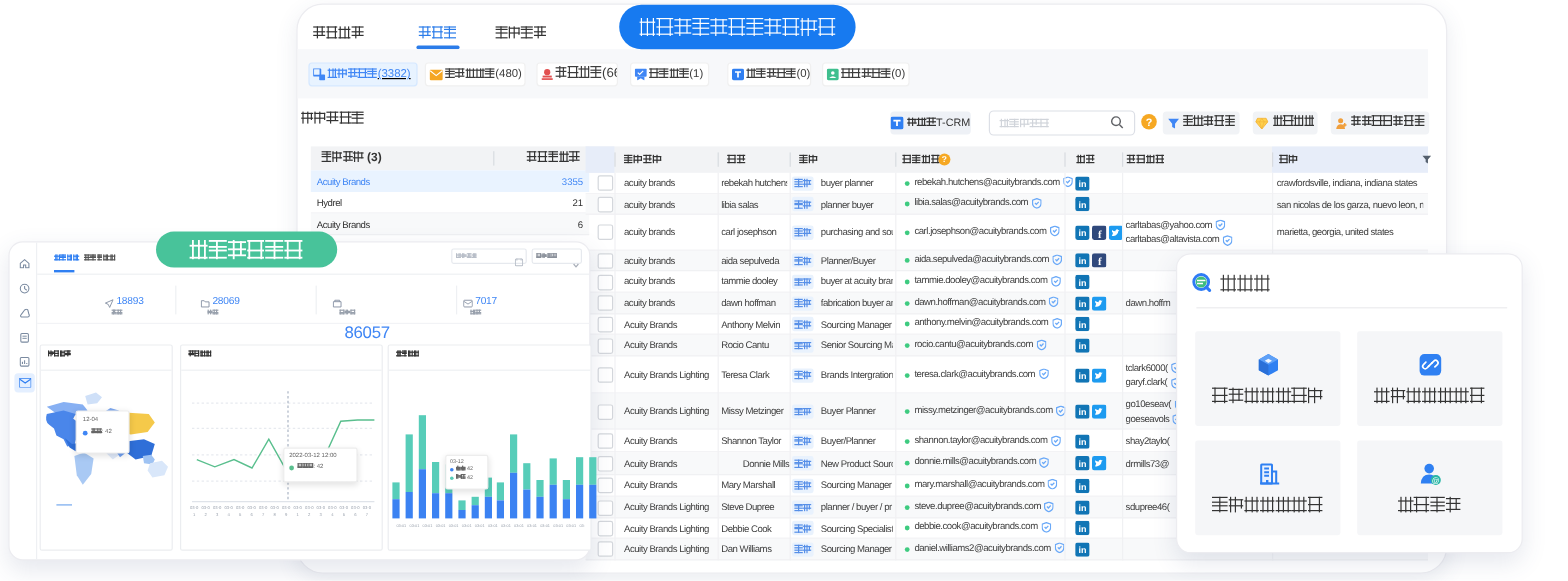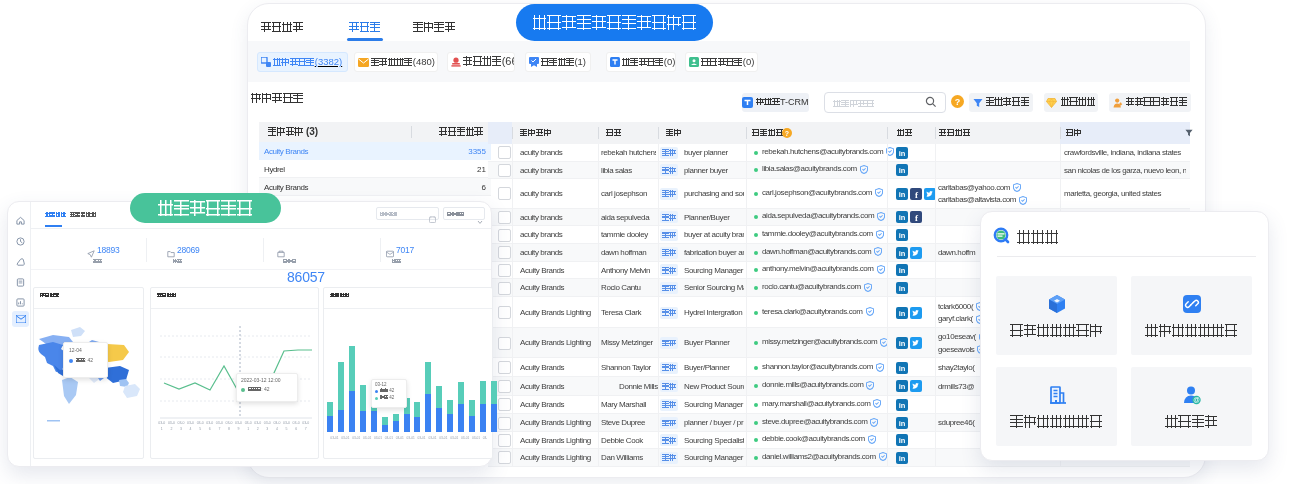--- a/index.html
+++ b/index.html
@@ -326,21 +326,21 @@
     </svg>
   </div>
 <div class="ab" style="left:488px;top:327px;width:702px;height:1px;background:#f0f1f3;"></div>
 <div class="ab" style="left:498px;top:306px;width:13px;height:13px;border:1px solid #d4d7dc;border-radius:2px;background:#fff;box-sizing:border-box;"></div>
 <div class="ab tt" style="left:520px;top:307.9px;width:76px;font-size:8px;letter-spacing:-.4px;color:#404040;overflow:hidden;">Acuity Brands Lighting</div>
 <div class="ab tt" style="left:601px;top:307.9px;width:55px;font-size:8px;letter-spacing:-.4px;color:#404040;overflow:hidden;">Teresa Clark</div>
 <div class="ab" style="left:660px;top:306.5px;width:18px;height:12px;background:#e9f2fd;border-radius:2px;color:#568fe8;font-size:8px;display:flex;align-items:center;justify-content:center;">
     <i class="z z4"></i>
     <i class="z z1"></i>
   </div>
-<div class="ab tt" style="left:684px;top:307.9px;width:60px;font-size:8px;letter-spacing:-.4px;color:#404040;overflow:hidden;">Hydrel Intergration</div>
+<div class="ab tt" style="left:684px;top:307.9px;width:60px;font-size:8px;letter-spacing:-.4px;color:#404040;overflow:hidden;">Brands Intergration</div>
 <div class="ab" style="left:754px;top:310.5px;width:4px;height:4px;border-radius:50%;background:#3ecb80;"></div>
 <div class="ab tt" style="left:762px;top:306.5px;font-size:8px;letter-spacing:-.4px;color:#404040;display:flex;align-items:center;">teresa.clark@acuitybrands.com<svg width="8" height="9" viewBox="0 0 9 10" style="margin-left:3px;flex:none">
       <path d="M4.5 0.5 L8.5 2 V5 q0 3-4 4.5 q-4-1.5-4-4.5 V2 Z" fill="none" stroke="#6aa9f8" stroke-width="1.2"></path>
       <path d="M2.8 4.6 l1.3 1.3 l2.2-2.3" stroke="#6aa9f8" stroke-width="1.2" fill="none"></path>
     </svg></div>
 <div class="ab" style="left:896px;top:306.5px;display:flex;">
     <svg width="12" height="12" viewBox="0 0 12 12" style="margin-right:2px;flex:none">
       <rect width="12" height="12" rx="2" fill="#1175b5"></rect>
       <text x="6" y="9" font-size="7.5" font-weight="bold" fill="#fff" text-anchor="middle" font-family="Liberation Sans">in</text>
     </svg>

